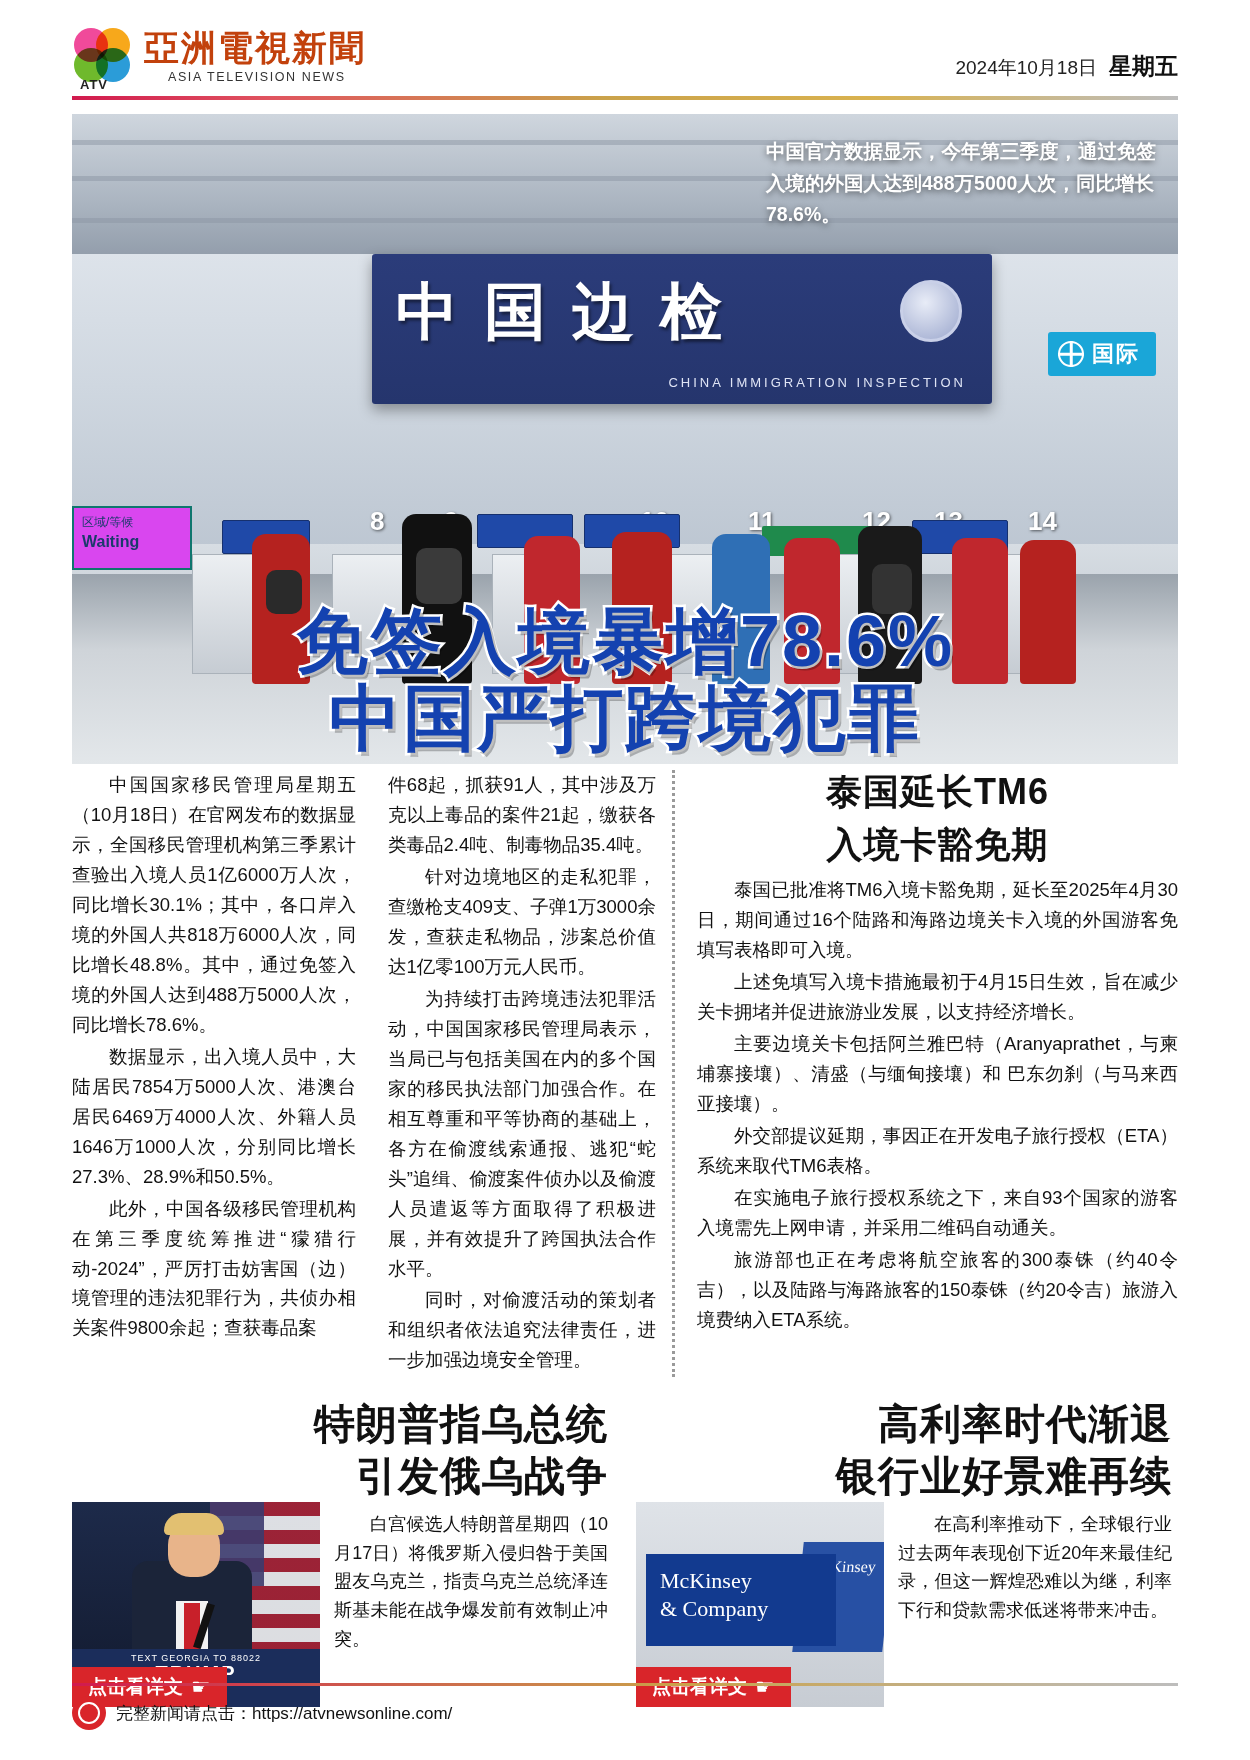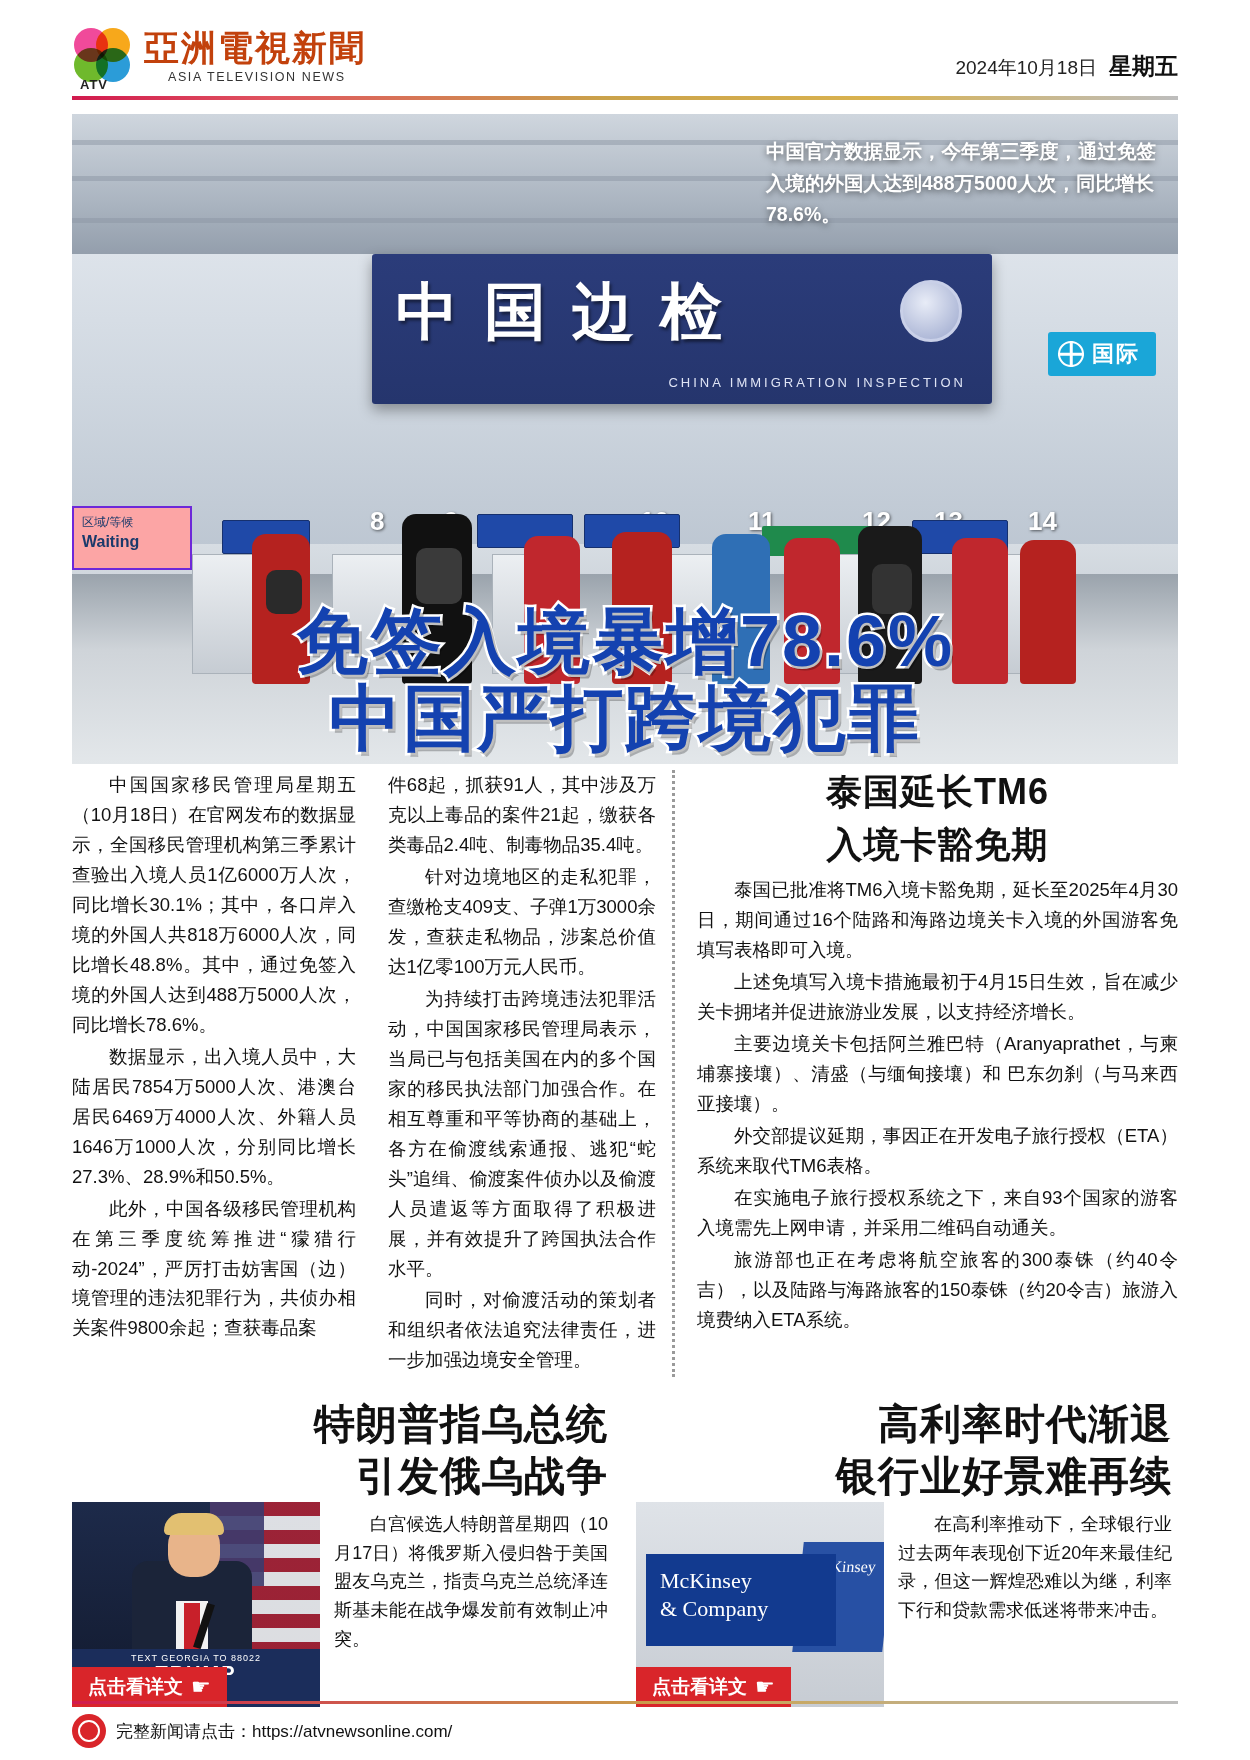--- a/index.html
+++ b/index.html
@@ -54,21 +54,21 @@
     background: linear-gradient(180deg,#d7dde3 0%, #b7c0c9 100%); }
   .booth { position:absolute; top:440px; width:86px; height:120px;
     background: linear-gradient(180deg,#eceff2 0%, #c6ccd3 100%); border:1px solid #aab2ba; }
   .lane-num { position:absolute; top:392px; color:#fff; font-size:26px; font-weight:700; text-shadow:1px 1px 3px rgba(0,0,0,.6); }
   .blue-sign { position:absolute; height:34px; background:#1f49a8; border:1px solid #16306e; border-radius:2px;
      color:#fff; font-size:11px; display:flex; align-items:center; justify-content:center; letter-spacing:1px;}
   .green-sign { position:absolute; height:30px; background:#1f8a4c; border-radius:2px; color:#fff;
      font-size:10px; display:flex; align-items:center; justify-content:center;}
   .person { position:absolute; bottom:80px; border-radius:14px 14px 4px 4px; }
   .pack { position:absolute; border-radius:10px; }
-  .waiting-sign { position:absolute; left:0; top:392px; width:120px; height:64px; background:#fca5a5; border:2px solid #6d28d9; }
+  .waiting-sign { position:absolute; left:0; top:392px; width:120px; height:64px; background:#d946ef; border:2px solid #0f766e; }
   .waiting-sign .t1 { font-size:12px; color:#1b3a6b; padding:6px 0 0 8px; }
   .waiting-sign .t2 { font-size:16px; color:#1b3a6b; font-weight:700; padding:2px 0 0 8px; }
 
   .hero-note { position:absolute; right:22px; top:22px; width:390px; color:#fff;
     font-size:19.5px; font-weight:700; line-height:1.62; text-shadow: 0 2px 6px rgba(0,0,0,.55); }
   .intl-badge { position:absolute; right:22px; top:218px; background:#1aa6d8; color:#fff;
     display:flex; align-items:center; gap:8px; padding:7px 16px 7px 10px; border-radius:3px; }
   .intl-badge .globe { width:26px; height:26px; border-radius:50%; border:2.5px solid #fff; position:relative; }
   .intl-badge .globe:before { content:""; position:absolute; left:50%; top:-2px; bottom:-2px; width:2.5px; background:#fff; transform:translateX(-50%); }
   .intl-badge .globe:after { content:""; position:absolute; top:50%; left:-2px; right:-2px; height:2.5px; background:#fff; transform:translateY(-50%); }
@@ -120,21 +120,21 @@
 
   
   .m-bg { position:absolute; inset:0; background: linear-gradient(180deg,#dfe3e8 0%, #c7ccd3 100%); }
   .m-panel { position:absolute; left:10px; top:52px; width:190px; height:92px; background:#123a8f; }
   .m-panel .m1 { color:#fff; font-size:22px; padding:14px 0 0 14px; font-family:"Liberation Serif", serif; }
   .m-panel .m2 { color:#fff; font-size:22px; padding:2px 0 0 14px; font-family:"Liberation Serif", serif; }
   .m-panel2 { position:absolute; right:-4px; top:40px; width:90px; height:110px; background:#15429e; opacity:.9; transform: skewX(-6deg); }
   .m-panel2 .x1 { color:#fff; font-size:16px; padding:16px 0 0 8px; font-family:"Liberation Serif", serif; }
 
   
-  .footer { position:absolute; left:72px; right:72px; bottom: 12px; }
+  .footer { position:absolute; left:72px; right:72px; bottom: 30px; }
   .foot-rule { height: 3px; background: linear-gradient(90deg,#d11a4e,#caa24a 55%,#bdbdbd); }
   .foot-row { display:flex; align-items:center; gap:10px; margin-top:10px; }
   .foot-logo { width: 34px; height: 34px; border-radius: 50%; background:#d9252a; position:relative; }
   .foot-logo:after { content:""; position:absolute; inset:6px; border:2px solid #fff; border-radius:50%; }
   .foot-text { font-size: 17px; color:#111; }
 </style>
 </head>
 <body>
 
 <div class="page">

